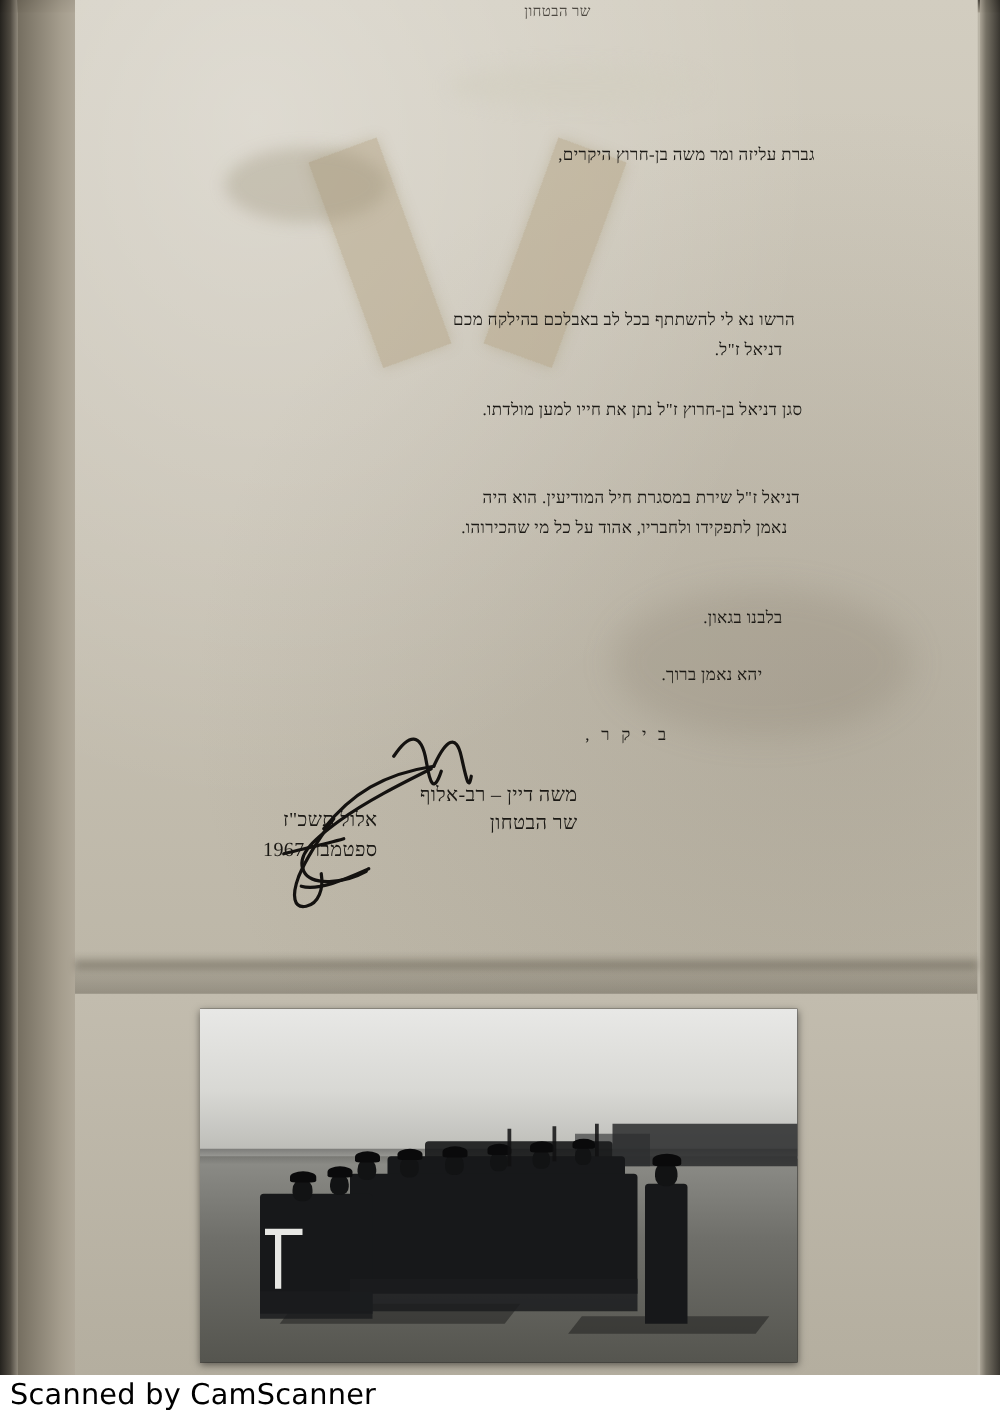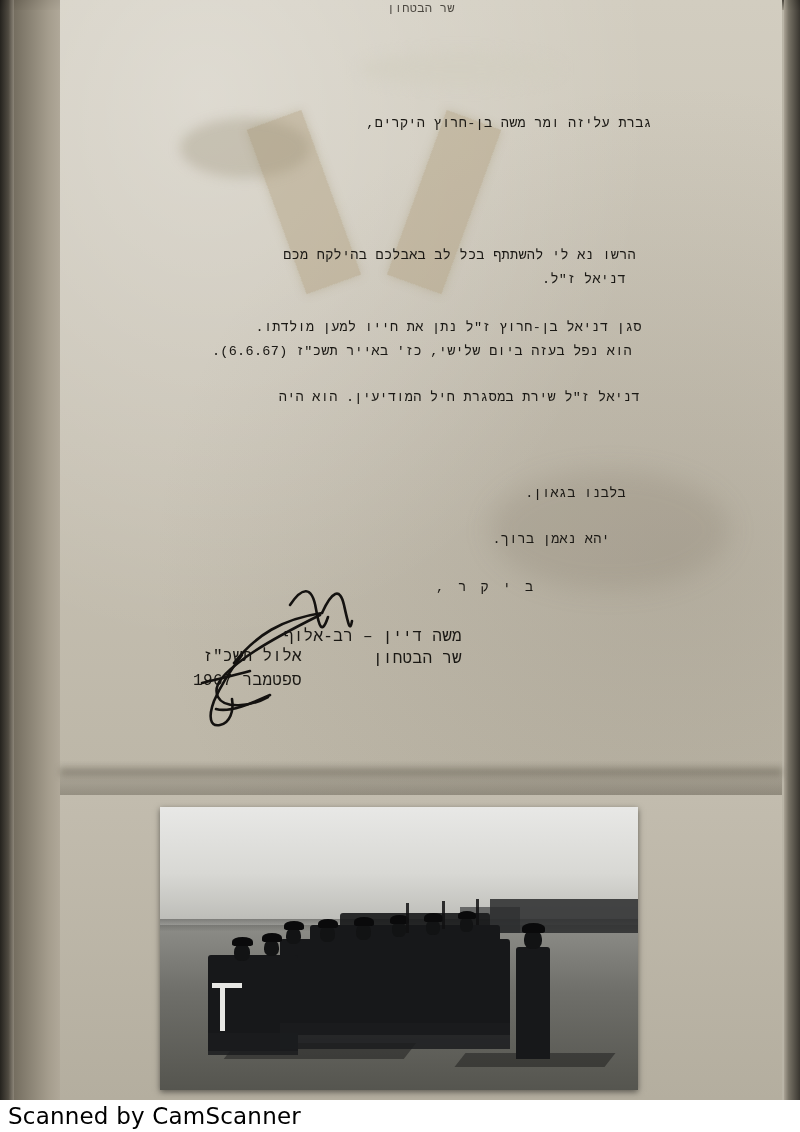--- a/index.html
+++ b/index.html
@@ -97,23 +97,24 @@
     border-radius:50%;
     pointer-events:none;
   }
 
   
   .doc-text {
     position: absolute;
     inset: 0;
     direction: rtl;
     color: #1a1814;
-    font-family: Liberation Mono, monospace;
+    font-family: Liberation Serif, serif;
     font-size: 13.5px;
     letter-spacing: .3px;
+    margin-left: 25px;
   }
   .hdr {
     position: absolute;
     top: 2px;
     left: 0;
     width: 722px;
     text-align: center;
     font-size: 12px;
     color: #2a2620;
     opacity: .8;
@@ -222,23 +223,23 @@
     <div class="doc-text">
 
       <div class="hdr">שר הבטחון</div>
 
       <div class="line" style="top:248px;right:146px;">הרשו נא לי להשתתף בכל לב באבלכם בהילקח מכם</div>
 
       <div class="line" style="top:116px;right:130px;">גברת עליזה ומר משה בן-חרוץ היקרים,</div>
       <div class="line" style="top:272px;right:156px;">דניאל ז"ל.</div>
 
       <div class="line" style="top:320px;right:140px;">סגן דניאל בן-חרוץ ז"ל נתן את חייו למען מולדתו.</div>
-      <div class="line" style="top:344px;right:150px;">הוא נפל בעזה ביום שלישי, כז' באייר תשכ"ז (6.6.67).</div>
 
       <div class="line" style="top:390px;right:142px;">דניאל ז"ל שירת במסגרת חיל המודיעין. הוא היה</div>
+      <div class="line" style="top:414px;right:152px;">נאמן לתפקידו ולחבריו, אהוד על כל מי שהכירוהו.</div>
 
       <div class="line" style="top:486px;right:156px;">בלבנו בגאון.</div>
 
       <div class="line" style="top:532px;right:172px;">יהא נאמן ברוך.</div>
 
       <div class="line spaced" style="top:580px;right:246px;">ב י ק ר ,</div>
 
       <div class="sig-block" style="top:628px;right:320px;">
         <div class="sig-name">משה דיין – רב-אלוף</div>
         <div class="sig-name" style="margin-top:4px;">שר הבטחון</div>

